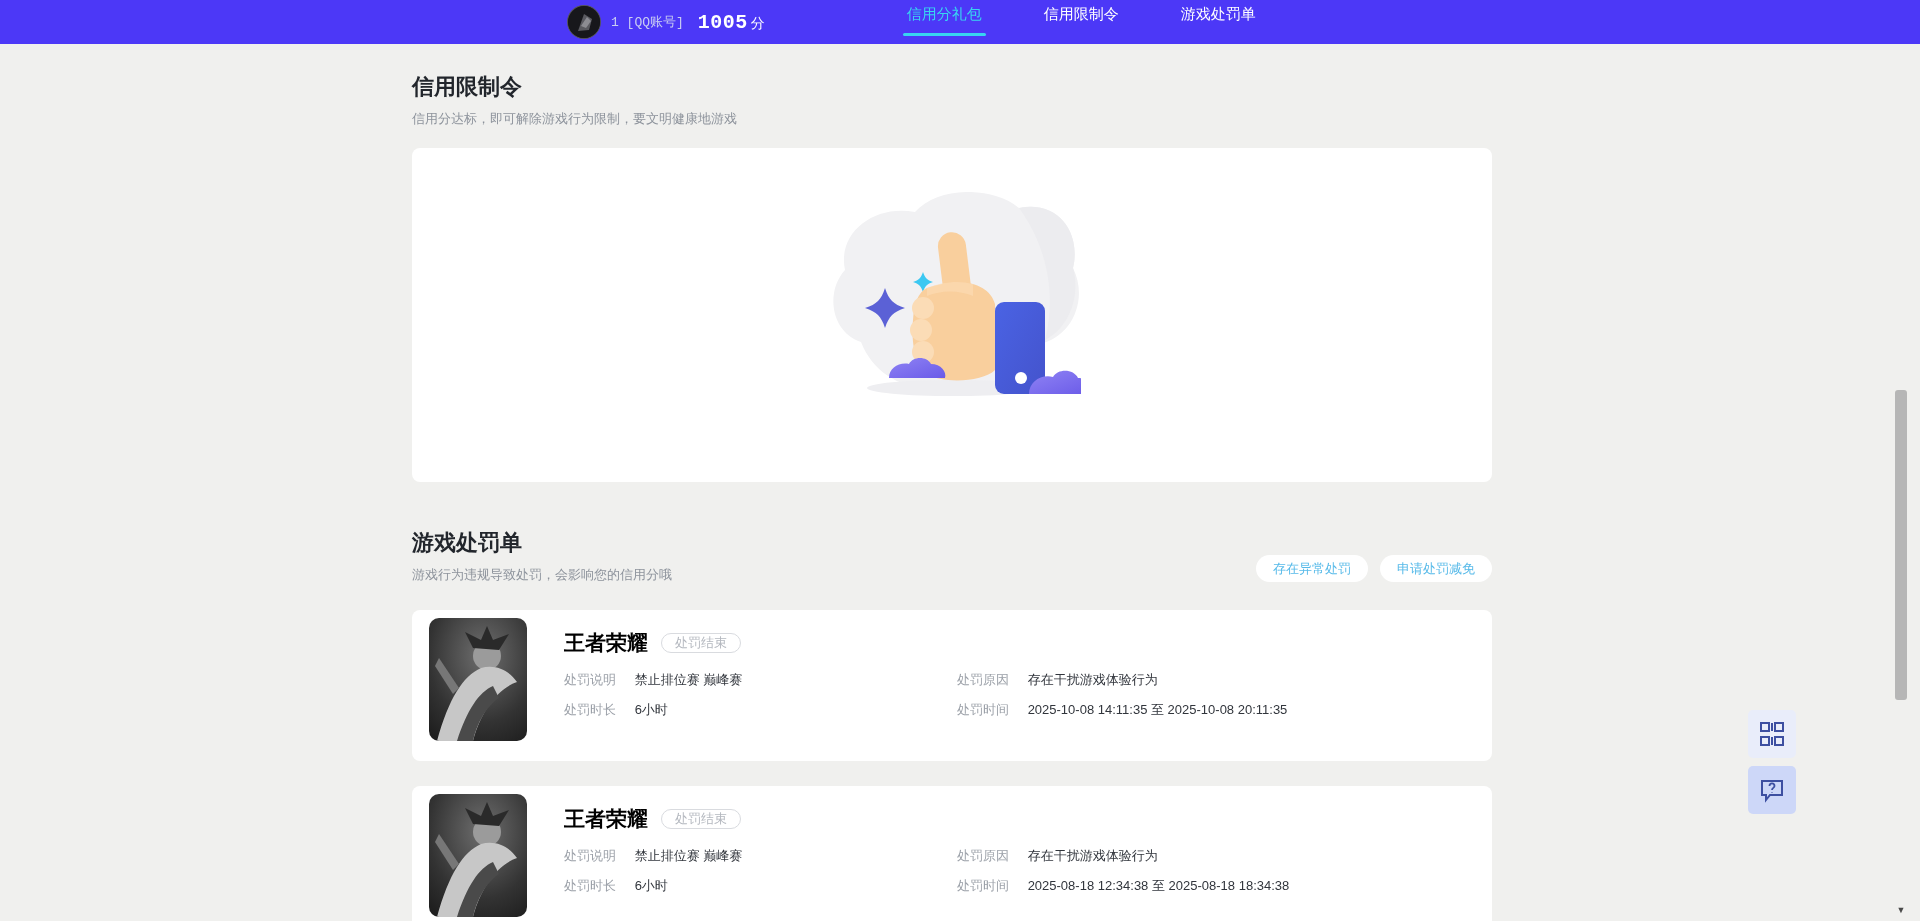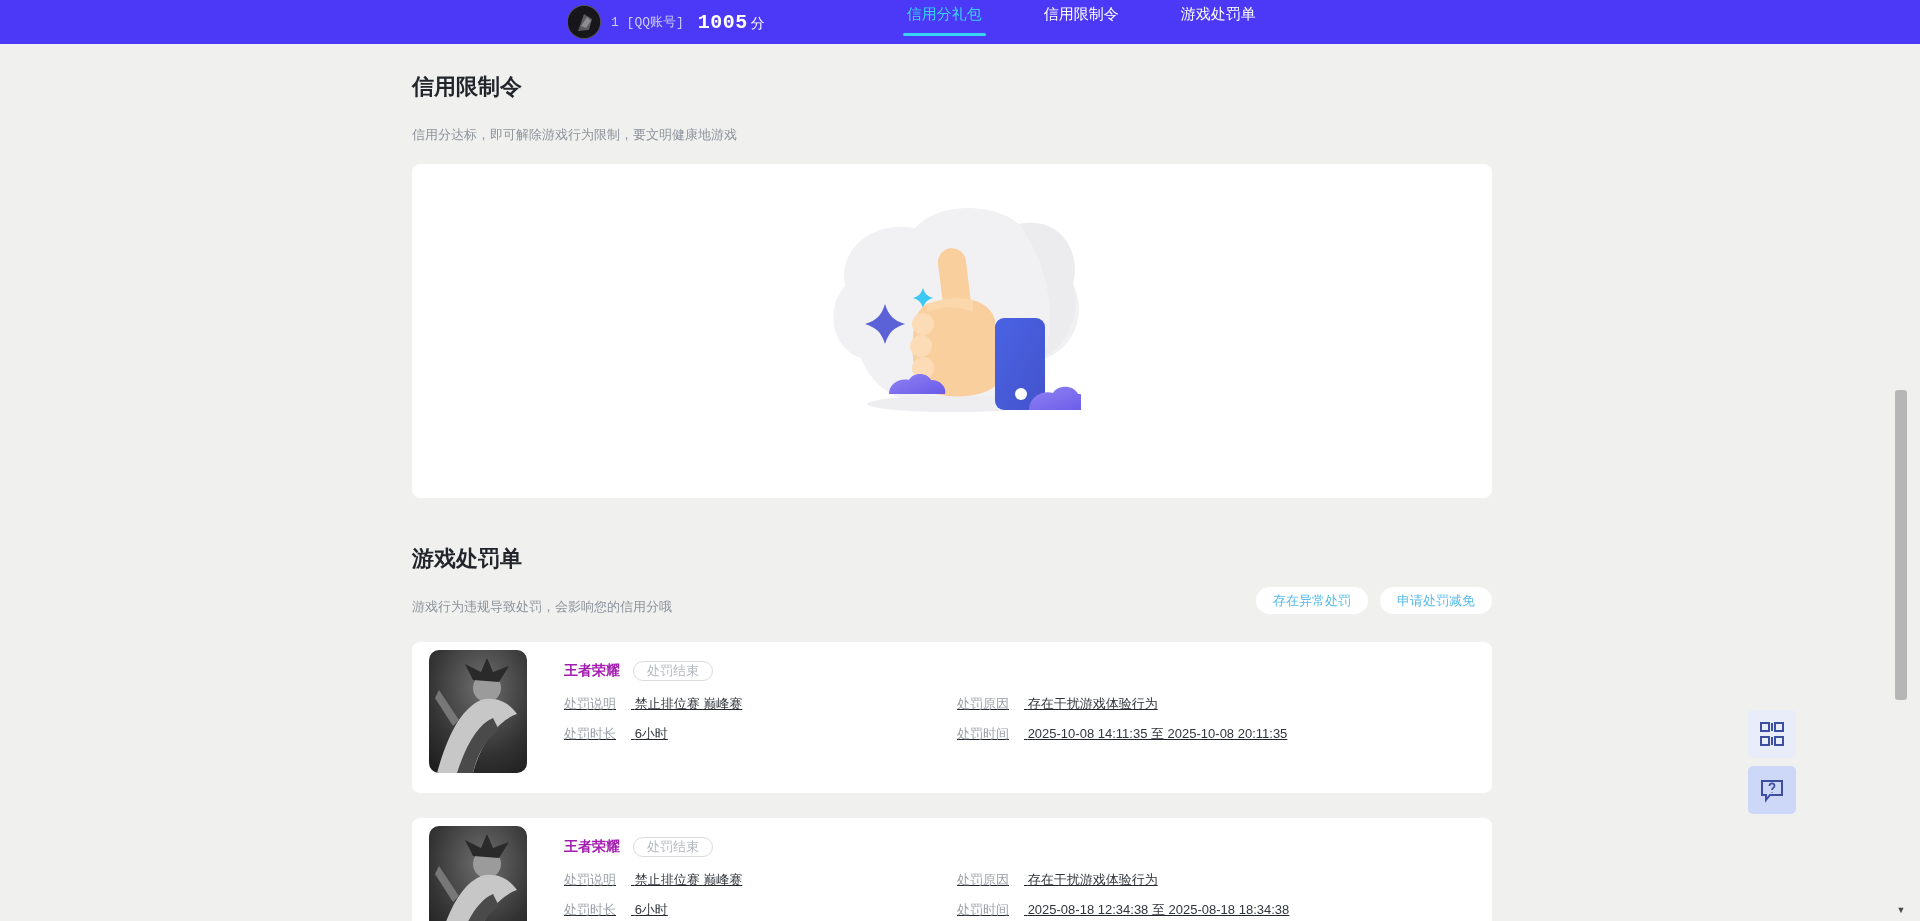--- a/index.html
+++ b/index.html
@@ -29,21 +29,21 @@
     color:#ffffff; margin-right:62px; cursor:pointer; text-decoration:none; white-space:nowrap;
   }
   .tab.active { color:#38d5f1; }
   .tab.active::after {
     content:""; position:absolute; left:-4px; right:-4px; bottom:0;
     height:3px; background:#38d5f1; border-radius:2px;
   }
   
   .content { width:1080px; margin:0 auto; transform:translateX(-8px); }
   h1.sec-title { font-size:22px; font-weight:bold; color:#22262c; margin-top:28px; }
-  .sec-sub { font-size:13px; color:#8d939c; margin-top:24px; }
+  .sec-sub { font-size:13px; color:#8d939c; margin-top:8px; }
   .panel {
     background:#fff; border-radius:8px; margin-top:20px; height:334px;
     text-align:center; overflow:hidden;
   }
   .illus { margin-top:44px; }
   .empty-main { font-size:15px; color:#8a9099; margin-top:32px; }
   .empty-note { font-size:12px; color:#9aa0a9; margin-top:10px; }
   
   .penalty-head { margin-top:46px; display:flex; justify-content:space-between; align-items:flex-end; }
   .pill-actions { display:flex; gap:12px; padding-bottom:2px; }
@@ -53,28 +53,28 @@
     text-decoration:none; white-space:nowrap;
   }
   .cards { margin-top:26px; }
   .card {
     background:#fff; border-radius:8px; height:151px; margin-bottom:25px;
     display:flex; padding:8px 20px 0 17px;
   }
   .thumb { width:98px; height:123px; border-radius:10px; overflow:hidden; flex:none; }
   .card-body { margin-left:37px; padding-top:11px; flex:1; }
   .title-row { display:flex; align-items:center; }
-  .game-title { font-size:14px; font-weight:bold; color:#a21caf; }
+  .game-title { font-size:21px; font-weight:bold; color:#000000; }
   .badge {
     margin-left:13px; border:1px solid #d9dbdf; color:#b4b8bf;
     font-size:13px; border-radius:13px; padding:1px 13px; line-height:1.2;
   }
   .info-grid {
     margin-top:14px; display:grid; grid-template-columns:393px auto;
-    row-gap:12px; font-size:13px; align-items:center;text-decoration:underline;
+    row-gap:12px; font-size:13px; align-items:center;
   }
   .lbl { color:#9ba0a8; margin-right:15px; }
   .val { color:#31353c; }
   
   .float-btns { position:fixed; right:124px; top:710px; display:flex; flex-direction:column; gap:8px; }
   .fbtn {
     width:48px; height:48px; border:none; border-radius:5px; cursor:pointer;
     display:flex; align-items:center; justify-content:center; padding:0;
   }
   .fbtn.qr { background:#e9edfa; }

